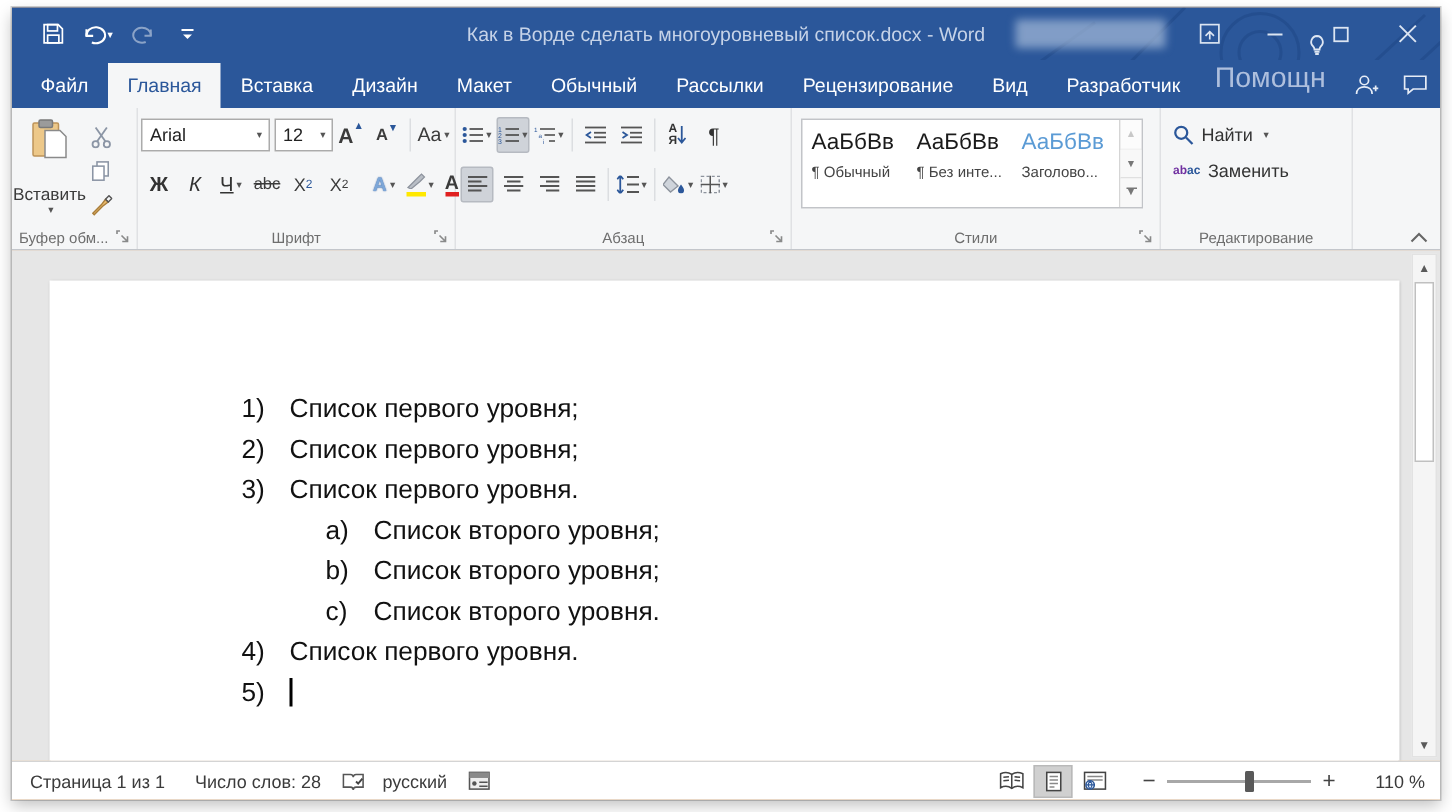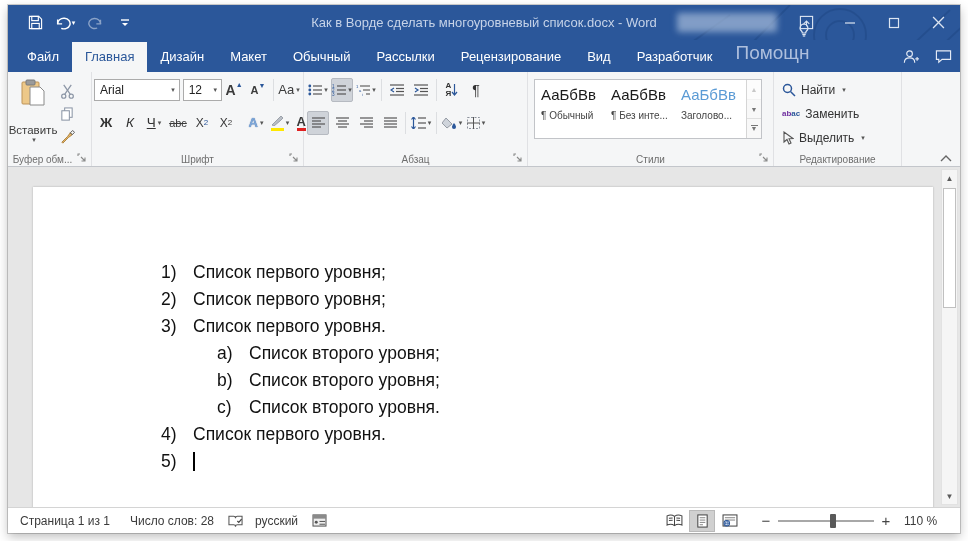--- a/index.html
+++ b/index.html
@@ -96,21 +96,21 @@
   .statusbar { height:26px; background:#fff; border-top:1px solid #d4d4d4; display:flex; align-items:center; font-size:12px; color:#3b3b3b; flex-shrink:0; }
   .sb-item { margin-left:12px; white-space:nowrap; }
   .sb-ico { margin-left:14px; display:flex; align-items:center; }
   .sb-right { margin-left:auto; display:flex; align-items:center; }
   .viewbtn { width:26px; height:22px; display:flex; align-items:center; justify-content:center; margin:0 1px; }
   .viewbtn.sel { background:#d0d0d0; border:1px solid #b9b9b9; }
   .zoomwrap { display:flex; align-items:center; margin-left:14px; margin-right:10px; }
   .zminus,.zplus { font-size:15px; color:#444; width:16px; text-align:center; }
   .ztrack { position:relative; width:96px; height:2px; background:#a8a8a8; margin:0 4px; }
   .zthumb { position:absolute; left:52px; top:-6px; width:6px; height:14px; background:#595959; border-radius:1px; }
-  .zval { width:46px; text-align:left; margin-right:10px; }
+  .zval { width:46px; text-align:right; margin-right:10px; }
 </style>
 </head>
 <body>
 
 <div class="window">
 
   <div class="titlebar">
     <svg class="deco" viewBox="0 0 420 70">
       <g fill="none" stroke="#0a2a5e" stroke-width="2">
         <circle cx="300" cy="30" r="26"></circle>
@@ -171,20 +171,21 @@
             <line x1="1" y1="1" x2="11" y2="11"></line>
             <line x1="11" y1="1" x2="1" y2="11"></line>
           </svg>
       </div>
     </div>
   </div>
 
   <div class="tabrow">
     <div class="tab" style="margin-left:6px">Файл</div>
     <div class="tab active">Главная</div>
+    <div class="tab">Вставка</div>
     <div class="tab">Дизайн</div>
     <div class="tab">Макет</div>
     <div class="tab">Обычный</div>
     <div class="tab">Рассылки</div>
     <div class="tab">Рецензирование</div>
     <div class="tab">Вид</div>
     <div class="tab">Разработчик</div>
     <div class="tab-helper">
       <svg width="12" height="14" viewBox="0 0 12 14" fill="none" stroke="#dfe7f3" stroke-width="1.2">
         <path d="M6 1 a4 4 0 0 1 2.5 7 c-.6.6-.8 1.2-.8 2 h-3.4 c0-.8-.2-1.4-.8-2 A4 4 0 0 1 6 1 z"></path>
@@ -505,27 +506,20 @@
           </svg>
         <span>Найти</span>
         <span class="mini-caret">▾</span>
       </div>
       <div class="editrow">
         <span style="font-size:8px;line-height:.9;display:inline-flex;font-weight:bold">
           <span style="color:#7030a0">ab</span>
           <span style="color:#2b579a">ac</span>
         </span>
         <span>Заменить</span>
-      </div>
-      <div class="editrow">
-        <svg width="12" height="14" viewBox="0 0 12 14" fill="none" stroke="#555" stroke-width="1.1">
-            <path d="M2 1 L2 11 L5 8.5 L7 13 L9 12 L7 7.8 L11 7.5 z"></path>
-          </svg>
-        <span>Выделить</span>
-        <span class="mini-caret">▾</span>
       </div>
       <div class="glabel full">Редактирование</div>
     </div>
 
     <div class="rgroup rib-right">
       <svg class="collapse" width="12" height="8" viewBox="0 0 12 8" fill="none" stroke="#666" stroke-width="1.4">
           <path d="M1 7 L6 2 L11 7"></path>
         </svg>
     </div>
   </div>

